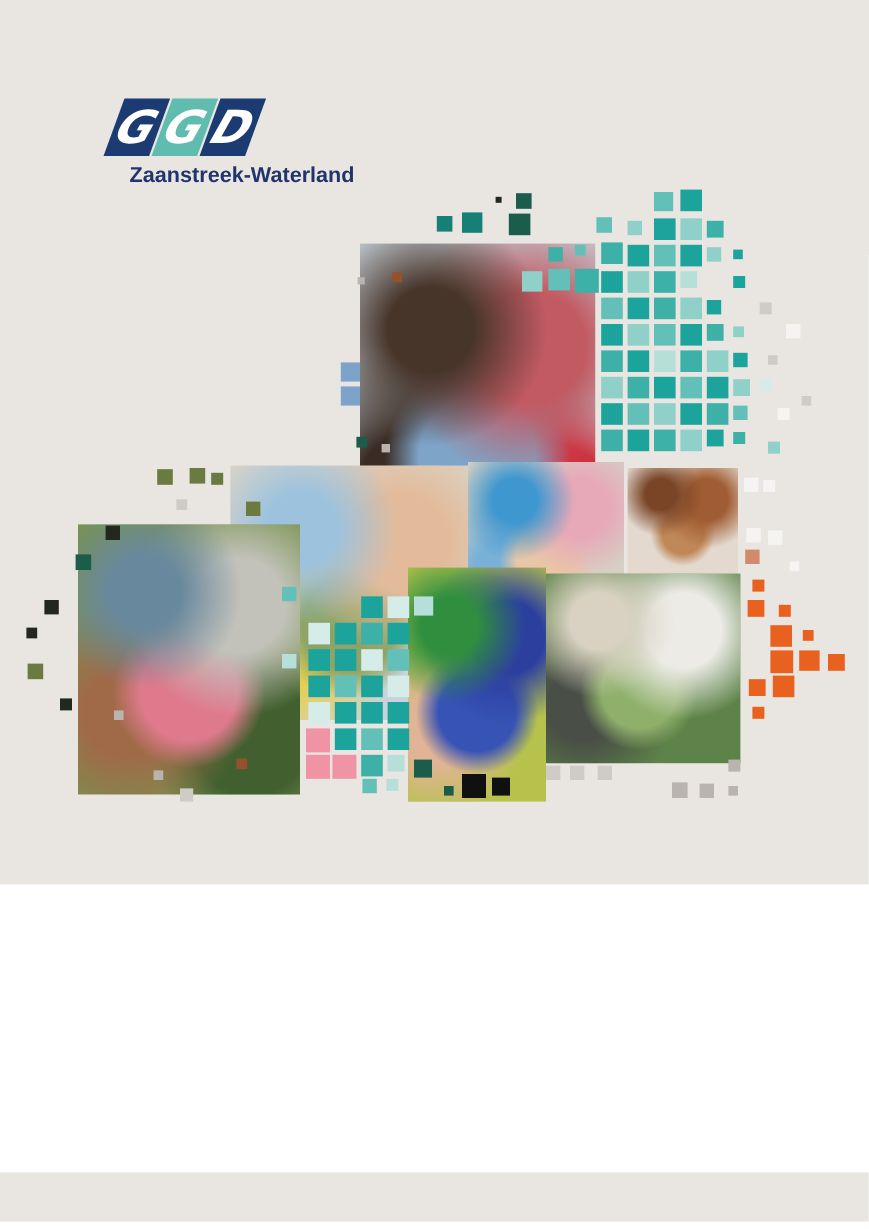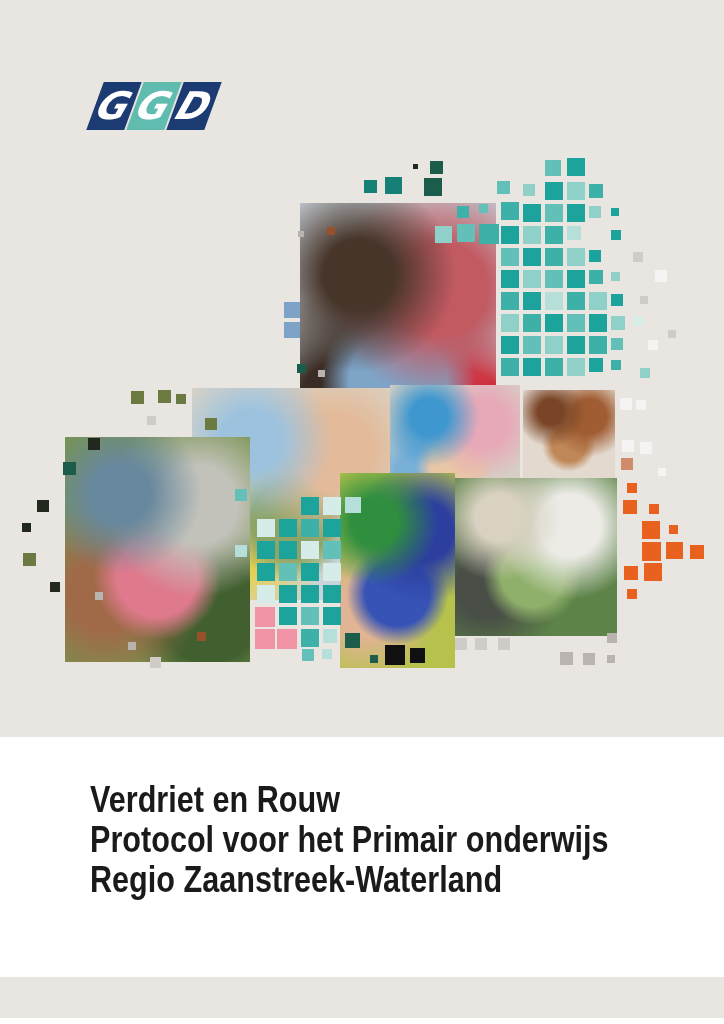--- a/index.html
+++ b/index.html
@@ -37,20 +37,21 @@
     <div class="logo-block" style="background: rgb(28, 59, 114);">
       <span>G</span>
     </div>
     <div class="logo-block" style="background: rgb(95, 188, 174);">
       <span>G</span>
     </div>
     <div class="logo-block" style="background: rgb(28, 59, 114);">
       <span>D</span>
     </div>
   </div>
+  <div class="logo-subtitle" style="color: rgb(33, 53, 109);">Zaanstreek-Waterland</div>
 
   <div class="mosaic">
       <div class="photo" style="left: 300px; top: 203px; width: 196px; height: 287px; z-index: 1; background-image: radial-gradient(circle at 30% 25%, rgb(71, 53, 42) 0px, rgb(71, 53, 42) 14%, transparent 38%), radial-gradient(circle at 72% 30%, rgb(194, 90, 98) 0px, rgb(194, 90, 98) 19%, transparent 45%), radial-gradient(circle at 50% 62%, rgb(126, 164, 200) 0px, rgb(126, 164, 200) 24%, transparent 38%), radial-gradient(circle at 22% 70%, rgb(58, 44, 36) 0px, rgb(58, 44, 36) 17%, transparent 45%), radial-gradient(circle at 78% 78%, rgb(207, 46, 60) 0px, rgb(207, 46, 60) 22%, transparent 38%), radial-gradient(circle at 55% 42%, rgb(93, 130, 168) 0px, rgb(93, 130, 168) 15%, transparent 45%), linear-gradient(155deg, rgb(195, 204, 212), rgb(195, 204, 212));"></div>
       <div class="photo" style="left: 192px; top: 388px; width: 198px; height: 212px; z-index: 2; background-image: radial-gradient(circle at 30% 25%, rgb(156, 194, 222) 0px, rgb(156, 194, 222) 14%, transparent 38%), radial-gradient(circle at 72% 30%, rgb(227, 187, 155) 0px, rgb(227, 187, 155) 19%, transparent 45%), radial-gradient(circle at 50% 62%, rgb(141, 164, 104) 0px, rgb(141, 164, 104) 24%, transparent 38%), radial-gradient(circle at 22% 70%, rgb(228, 207, 82) 0px, rgb(228, 207, 82) 17%, transparent 45%), radial-gradient(circle at 78% 78%, rgb(200, 212, 218) 0px, rgb(200, 212, 218) 22%, transparent 38%), linear-gradient(155deg, rgb(217, 211, 198), rgb(217, 211, 198));"></div>
       <div class="photo" style="left: 65px; top: 437px; width: 185px; height: 225px; z-index: 2; background-image: radial-gradient(circle at 30% 25%, rgb(104, 136, 158) 0px, rgb(104, 136, 158) 14%, transparent 38%), radial-gradient(circle at 72% 30%, rgb(194, 194, 186) 0px, rgb(194, 194, 186) 19%, transparent 45%), radial-gradient(circle at 50% 62%, rgb(223, 122, 141) 0px, rgb(223, 122, 141) 24%, transparent 38%), radial-gradient(circle at 22% 70%, rgb(160, 106, 72) 0px, rgb(160, 106, 72) 17%, transparent 45%), radial-gradient(circle at 78% 78%, rgb(66, 96, 47) 0px, rgb(66, 96, 47) 22%, transparent 38%), linear-gradient(155deg, rgb(120, 147, 79), rgb(120, 147, 79));"></div>
       <div class="photo" style="left: 390px; top: 385px; width: 130px; height: 128px; z-index: 2; background-image: radial-gradient(circle at 30% 25%, rgb(63, 151, 207) 0px, rgb(63, 151, 207) 14%, transparent 38%), radial-gradient(circle at 72% 30%, rgb(231, 169, 184) 0px, rgb(231, 169, 184) 19%, transparent 45%), radial-gradient(circle at 50% 62%, rgb(233, 199, 166) 0px, rgb(233, 199, 166) 24%, transparent 38%), radial-gradient(circle at 22% 70%, rgb(121, 176, 216) 0px, rgb(121, 176, 216) 17%, transparent 45%), linear-gradient(155deg, rgb(214, 208, 196), rgb(214, 208, 196));"></div>
       <div class="photo" style="left: 523px; top: 390px; width: 92px; height: 88px; z-index: 2; background-image: radial-gradient(circle at 30% 25%, rgb(122, 69, 38) 0px, rgb(122, 69, 38) 14%, transparent 38%), radial-gradient(circle at 72% 30%, rgb(160, 92, 50) 0px, rgb(160, 92, 50) 19%, transparent 45%), radial-gradient(circle at 50% 62%, rgb(192, 136, 88) 0px, rgb(192, 136, 88) 24%, transparent 38%), linear-gradient(155deg, rgb(227, 217, 207), rgb(227, 217, 207));"></div>
       <div class="photo" style="left: 340px; top: 473px; width: 115px; height: 195px; z-index: 4; background-image: radial-gradient(circle at 30% 25%, rgb(47, 143, 62) 0px, rgb(47, 143, 62) 14%, transparent 38%), radial-gradient(circle at 72% 30%, rgb(44, 63, 159) 0px, rgb(44, 63, 159) 19%, transparent 45%), radial-gradient(circle at 50% 62%, rgb(54, 83, 181) 0px, rgb(54, 83, 181) 24%, transparent 38%), radial-gradient(circle at 22% 70%, rgb(224, 180, 148) 0px, rgb(224, 180, 148) 17%, transparent 45%), linear-gradient(155deg, rgb(182, 194, 76), rgb(182, 194, 76));"></div>
       <div class="photo" style="left: 448px; top: 478px; width: 169px; height: 158px; z-index: 3; background-image: radial-gradient(circle at 30% 25%, rgb(217, 210, 194) 0px, rgb(217, 210, 194) 14%, transparent 38%), radial-gradient(circle at 72% 30%, rgb(236, 235, 230) 0px, rgb(236, 235, 230) 19%, transparent 45%), radial-gradient(circle at 50% 62%, rgb(143, 176, 106) 0px, rgb(143, 176, 106) 24%, transparent 38%), radial-gradient(circle at 22% 70%, rgb(73, 79, 70) 0px, rgb(73, 79, 70) 17%, transparent 45%), linear-gradient(155deg, rgb(93, 131, 72), rgb(93, 131, 72));"></div>
       <div class="tile" style="left: 545px; top: 160px; width: 16px; height: 16px; background: rgb(99, 192, 184);"></div>
@@ -198,21 +199,16 @@
       <div class="tile" style="left: 620px; top: 398px; width: 12px; height: 12px; background: rgb(246, 244, 242);"></div>
       <div class="tile" style="left: 636px; top: 400px; width: 10px; height: 10px; background: rgb(246, 244, 242);"></div>
       <div class="tile" style="left: 622px; top: 440px; width: 12px; height: 12px; background: rgb(246, 244, 242);"></div>
       <div class="tile" style="left: 640px; top: 442px; width: 12px; height: 12px; background: rgb(246, 244, 242);"></div>
       <div class="tile" style="left: 621px; top: 458px; width: 12px; height: 12px; background: rgb(210, 138, 109);"></div>
       <div class="tile" style="left: 658px; top: 468px; width: 8px; height: 8px; background: rgb(246, 244, 242);"></div>
       <div class="tile" style="left: 284px; top: 302px; width: 16px; height: 16px; background: rgb(125, 163, 200);"></div>
       <div class="tile" style="left: 284px; top: 322px; width: 16px; height: 16px; background: rgb(125, 163, 200);"></div>
     </div>
 
-  <div class="title" style="color: rgb(26, 26, 26);">
-    <div class="title-line">Verdriet en Rouw</div>
-    <div class="title-line">Protocol voor het Primair onderwijs</div>
-    <div class="title-line">Regio Zaanstreek-Waterland</div>
-  </div>
 
   <div class="footer-band" style="background: rgb(233, 230, 226);"></div>
 
 </div>
 
 </body></html>

